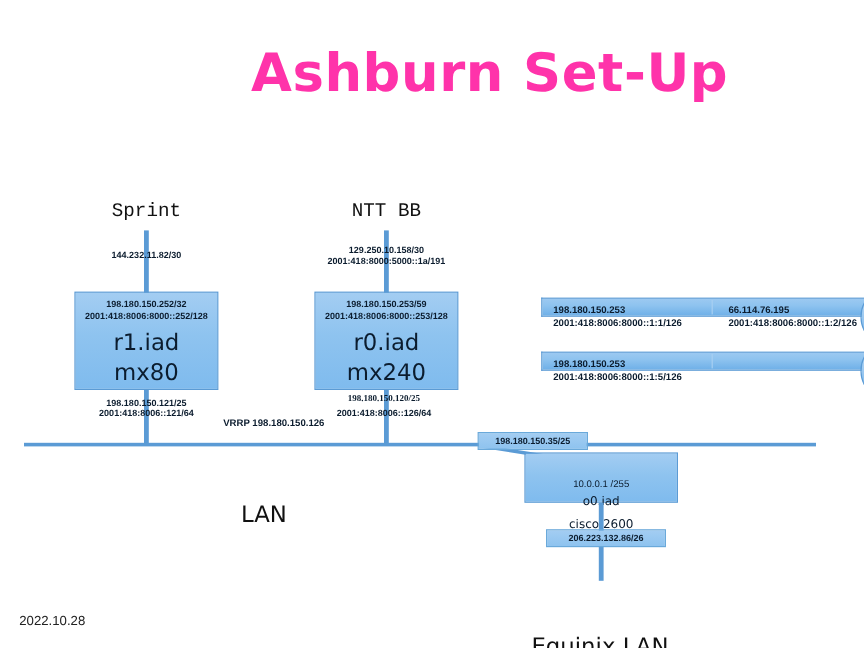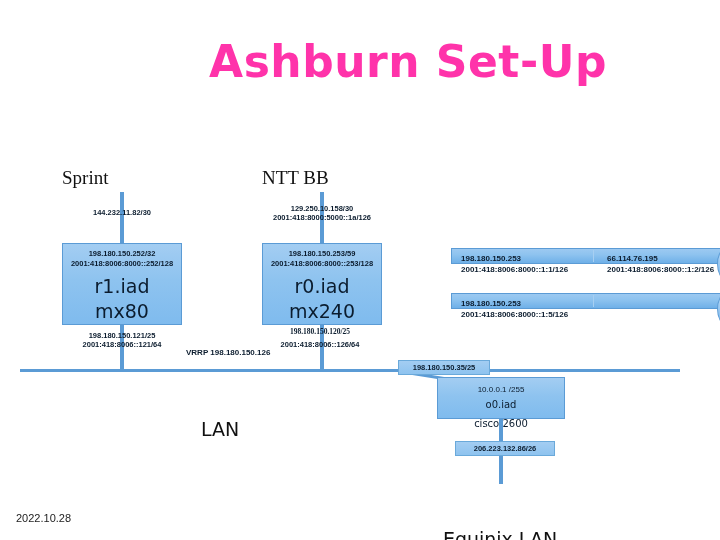--- a/index.html
+++ b/index.html
@@ -36,25 +36,25 @@
     font-weight: bold;
     letter-spacing: 0.5px;
     color: #ff33aa;
     white-space: nowrap;
     padding-left: 48px;
   }
 
   
   .peer-label {
     position: absolute;
-    font-family: Liberation Serif, serif;
-    font-size: 19px;
+    font-family: Liberation Mono, monospace;
+    font-size: 16px;
     color: #111111;
     white-space: nowrap;
-    text-align: left;
+    text-align: center;
   }
 
   
   .vline {
     position: absolute;
     width: 4px;
     background: #5b9bd5;
   }
   .hline {
     position: absolute;
@@ -225,41 +225,41 @@
     <div class="rmodel">mx80</div>
   </div>
 
   <div class="vline" style="left:120px; top:325px; height:45px;"></div>
   <div class="ifaddr" style="left:60px; top:331px; width:124px;">198.180.150.121/25</div>
   <div class="ifaddr" style="left:60px; top:340px; width:124px;">2001:418:8006::121/64</div>
 
   <div class="peer-label" style="left:262px; top:167px; width:120px;">NTT BB</div>
   <div class="vline" style="left:320px; top:192px; height:52px;"></div>
   <div class="ifaddr" style="left:260px; top:204px; width:124px;">129.250.10.158/30</div>
-  <div class="ifaddr" style="left:260px; top:213px; width:124px;">2001:418:8000:5000::1a/126</div>
+  <div class="ifaddr" style="left:260px; top:213px; width:124px;">2001:418:8000:5000::1a/191</div>
 
   <div class="router" style="left:262px; top:243px; width:120px; height:82px;">
     <div class="addr">198.180.150.253/59</div>
     <div class="addr">2001:418:8006:8000::253/128</div>
     <div class="rname">r0.iad</div>
     <div class="rmodel">mx240</div>
   </div>
 
   <div class="vline" style="left:320px; top:325px; height:45px;"></div>
   <div class="ifaddr" style="left:258px; top:327px; width:124px;font-family:Liberation Serif, serif;">198.180.150.120/25</div>
   <div class="ifaddr" style="left:258px; top:340px; width:124px;">2001:418:8006::126/64</div>
 
   <div class="vrrp" style="left:186px; top:348px;">VRRP 198.180.150.126</div>
   <div class="hline" style="left:20px; top:369px; width:660px;"></div>
   <div class="bus-label" style="left:160px; top:373px; width:120px;">LAN</div>
 
   <div class="diagline" style="left:400px; top:370px; width:108px; transform:rotate(9deg);"></div>
   <div class="tag" style="left:398px; top:360px; width:92px; height:15px;">198.180.150.35/25</div>
 
-  <div class="router small" style="left:437px; top:377px; width:128px; height:42px; padding-top:6px;">
+  <div class="router small" style="left:437px; top:377px; width:128px; height:42px; padding-top:20px;">
     <div class="addr">10.0.0.1 /255</div>
     <div class="rname">o0.iad</div>
     <div class="rmodel">cisco 2600</div>
   </div>
 
   <div class="vline" style="left:499px; top:419px; height:65px;"></div>
   <div class="tag" style="left:455px; top:441px; width:100px; height:15px;">206.223.132.86/26</div>
   <div class="bus-label" style="left:420px; top:483px; width:160px;">Equinix LAN</div>
 
   <div class="cylinder" style="left:411px; top:248px; width:275px;">

